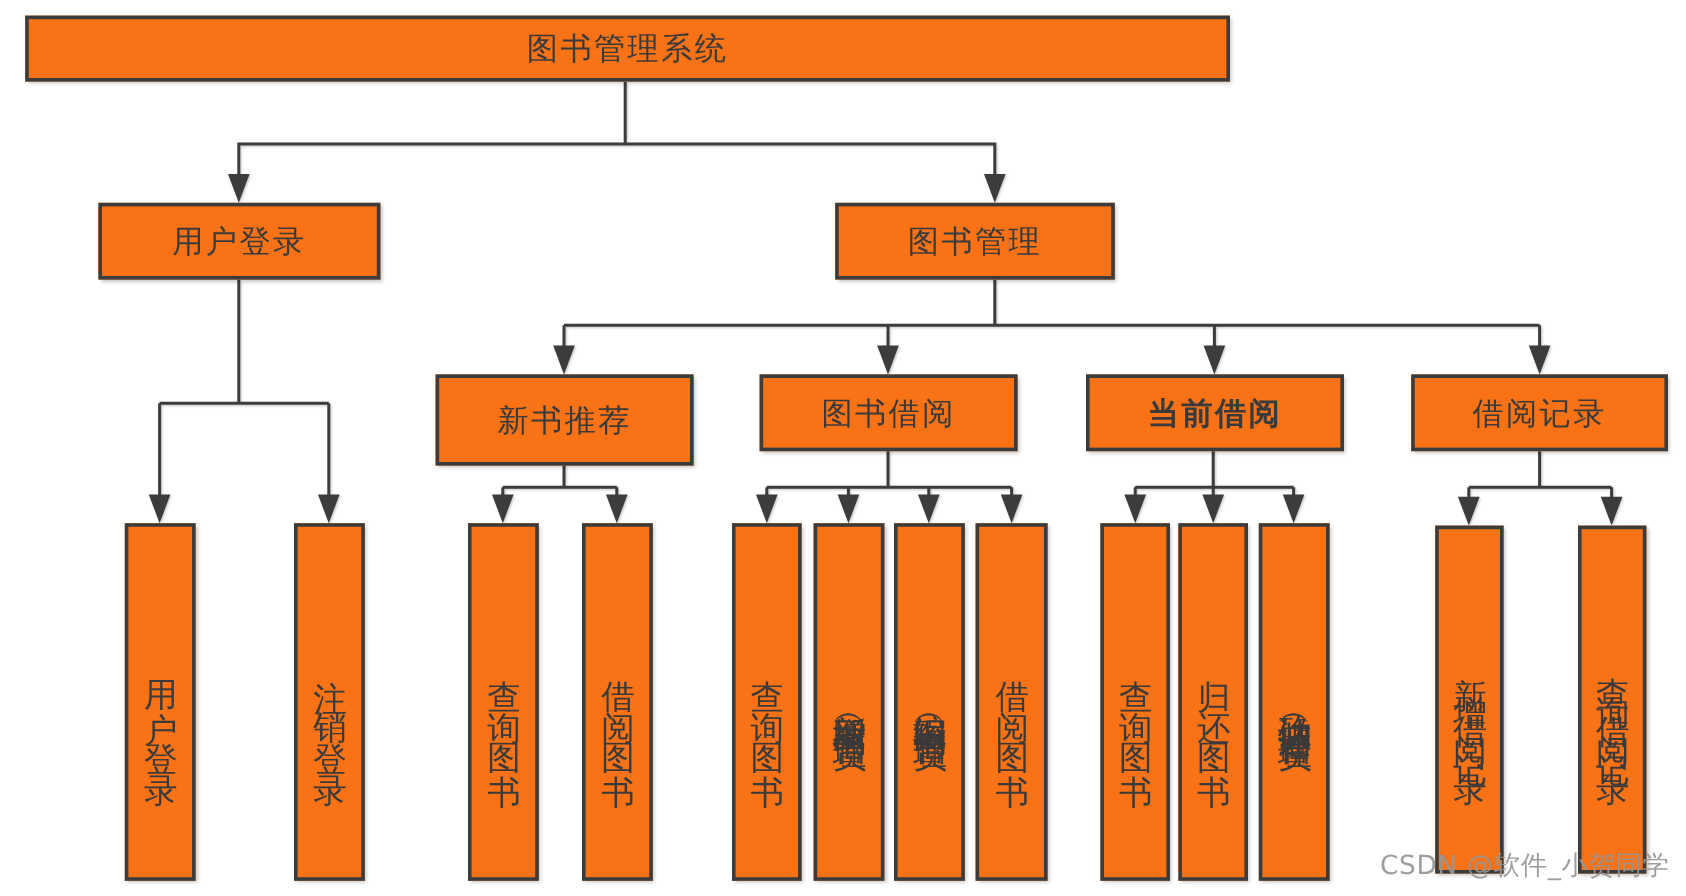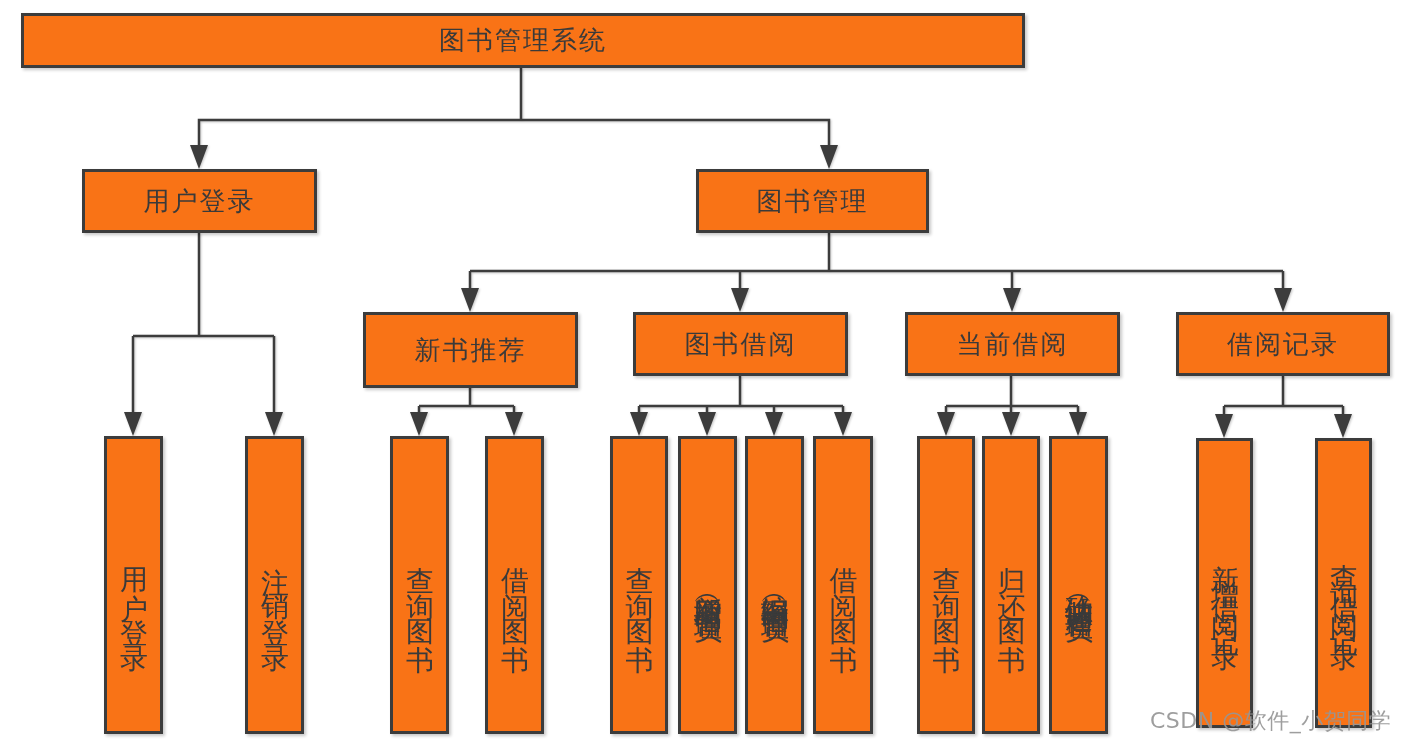--- a/index.html
+++ b/index.html
@@ -100,21 +100,21 @@
   <div class="node hbox" style="left:696px; top:169px; width:233px; height:64px;">
     <span>图书管理</span>
   </div>
 
   <div class="node hbox" style="left:363px; top:312px; width:215px; height:76px;">
     <span>新书推荐</span>
   </div>
   <div class="node hbox" style="left:633px; top:312px; width:215px; height:64px;">
     <span>图书借阅</span>
   </div>
-  <div class="node hbox" style="left:905px; top:312px; width:215px; height:64px;">
+  <div class="node hbox" style="left:905px; top:312px; width:215px; height:64px;font-weight:bold;">
     <span>当前借阅</span>
   </div>
   <div class="node hbox" style="left:1176px; top:312px; width:214px; height:64px;text-align:right;">
     <span>借阅记录</span>
   </div>
 
   <div class="node leaf len4" style="left:104px; top:436px; width:59px; height:298px;">
     <span class="vlabel">用户登录</span>
   </div>
   <div class="node leaf len4" style="left:245px; top:436px; width:59px; height:298px;">

